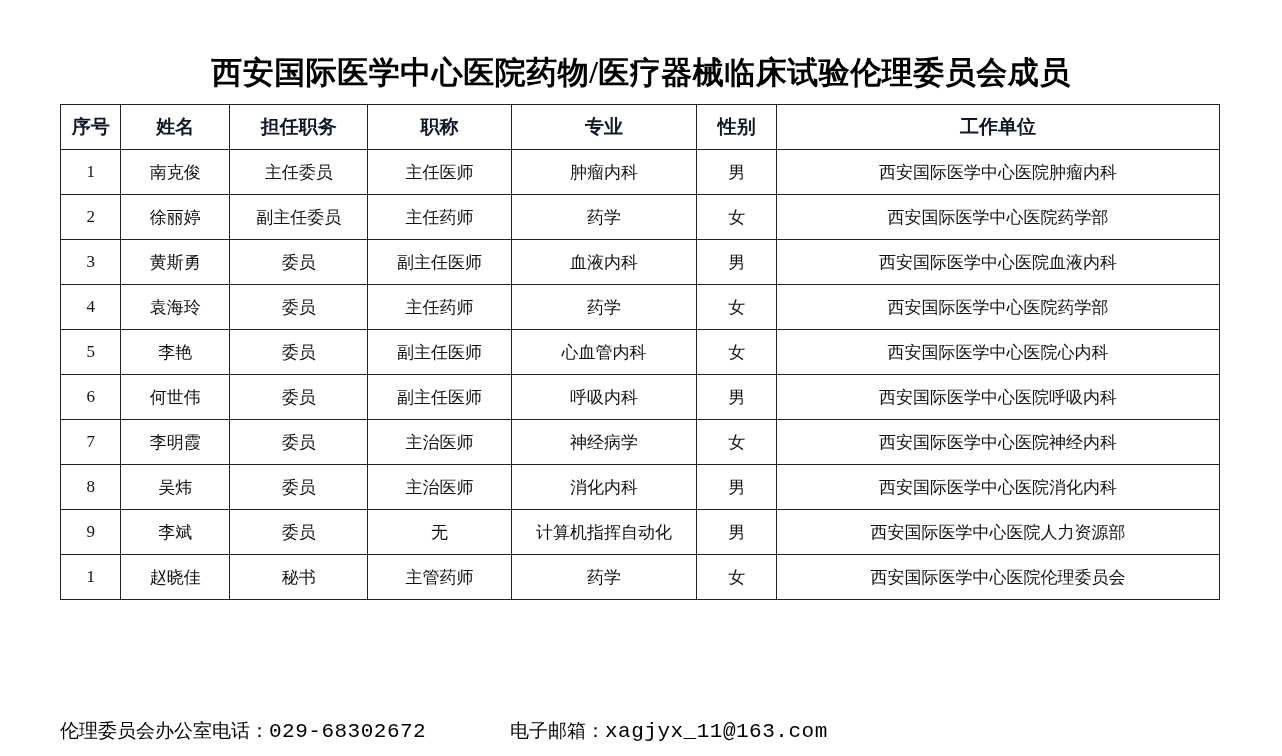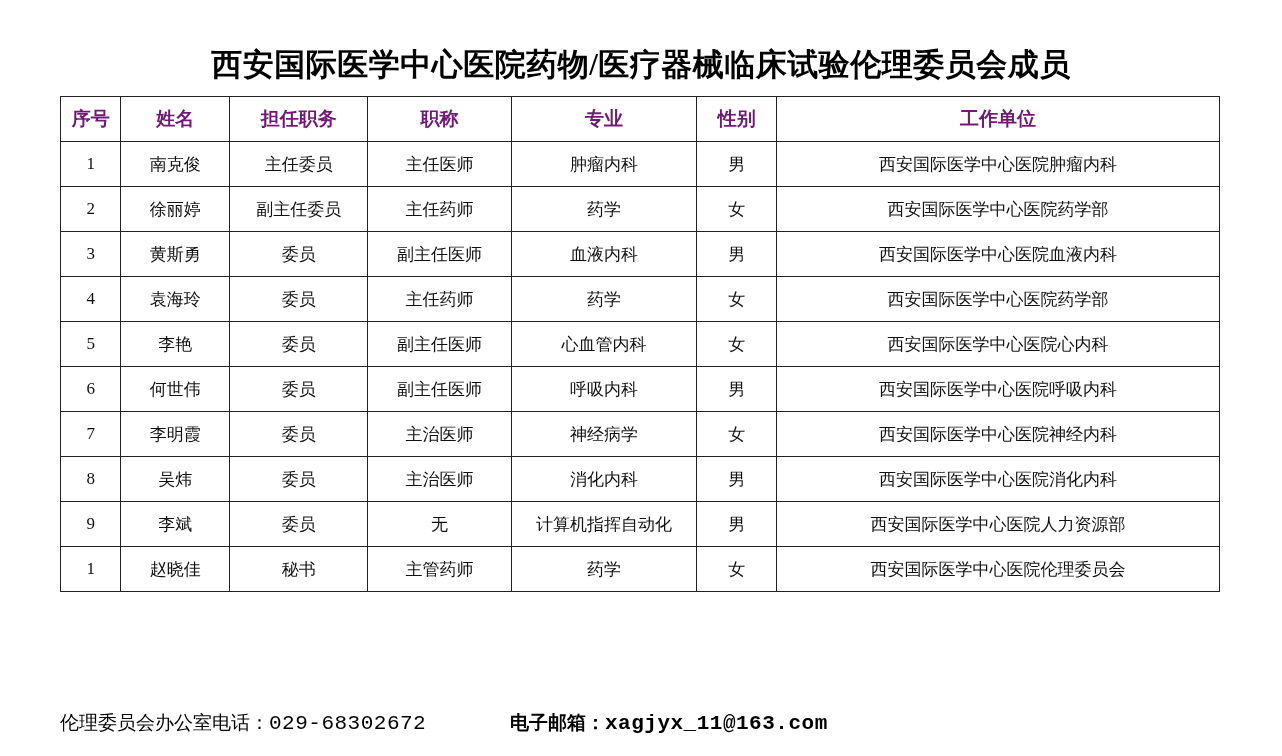--- a/index.html
+++ b/index.html
@@ -3,21 +3,21 @@
 <meta charset="utf-8">
 <style>
   * { margin:0; padding:0; box-sizing:border-box; }
   html,body { background:#ffffff; }
   body {
     width:1282px; height:756px;
     font-family:"Liberation Serif","DejaVu Serif",serif;
     color:#1a1a1a;
     overflow:hidden;
   }
-  .page { position:relative; width:1282px; height:572px; background:#fff; }
+  .page { position:relative; width:1282px; height:572px; background:#fff;margin-top:8px; }
 
   .doc-title {
     position:absolute; top:44px; left:0; width:100%;
     text-align:center;
     font-size:31px; font-weight:bold; color:#000;
     letter-spacing:0.5px;
     white-space:nowrap;
   }
 
   table.members {
@@ -29,41 +29,41 @@
   table.members th, table.members td {
     border:1.6px solid #222;
     height:45px;
     text-align:center;
     vertical-align:middle;
     padding:0 2px;
     white-space:nowrap;
     overflow:hidden;
   }
   table.members th {
-    font-size:19px; font-weight:bold; color:#701a75;
+    font-size:19px; font-weight:bold; color:#0f172a;
   }
   table.members td {
     font-size:17px; font-weight:normal; color:#111;
   }
 
   col.c-no   { width:5.2%; }
   col.c-name { width:9.4%; }
   col.c-role { width:11.9%; }
   col.c-title{ width:12.4%; }
   col.c-spec { width:16.0%; }
   col.c-sex  { width:6.9%; }
   col.c-unit { width:38.2%; }
 
   .footer-row {
     position:absolute; top:710px; left:60px; width:1160px;
     font-size:19px; color:#000;
     white-space:nowrap;
   }
   .footer-phone { position:absolute; left:0; top:0; }
-  .footer-email { position:absolute; left:450px; top:0;font-weight:bold; }
+  .footer-email { position:absolute; left:450px; top:0; }
   .footer-num, .footer-addr {
     font-family:"Liberation Mono","DejaVu Sans Mono",monospace;
     font-size:21px;
     letter-spacing:0.5px;
   }
 </style>
 </head>
 <body>
 
 <div class="page">

